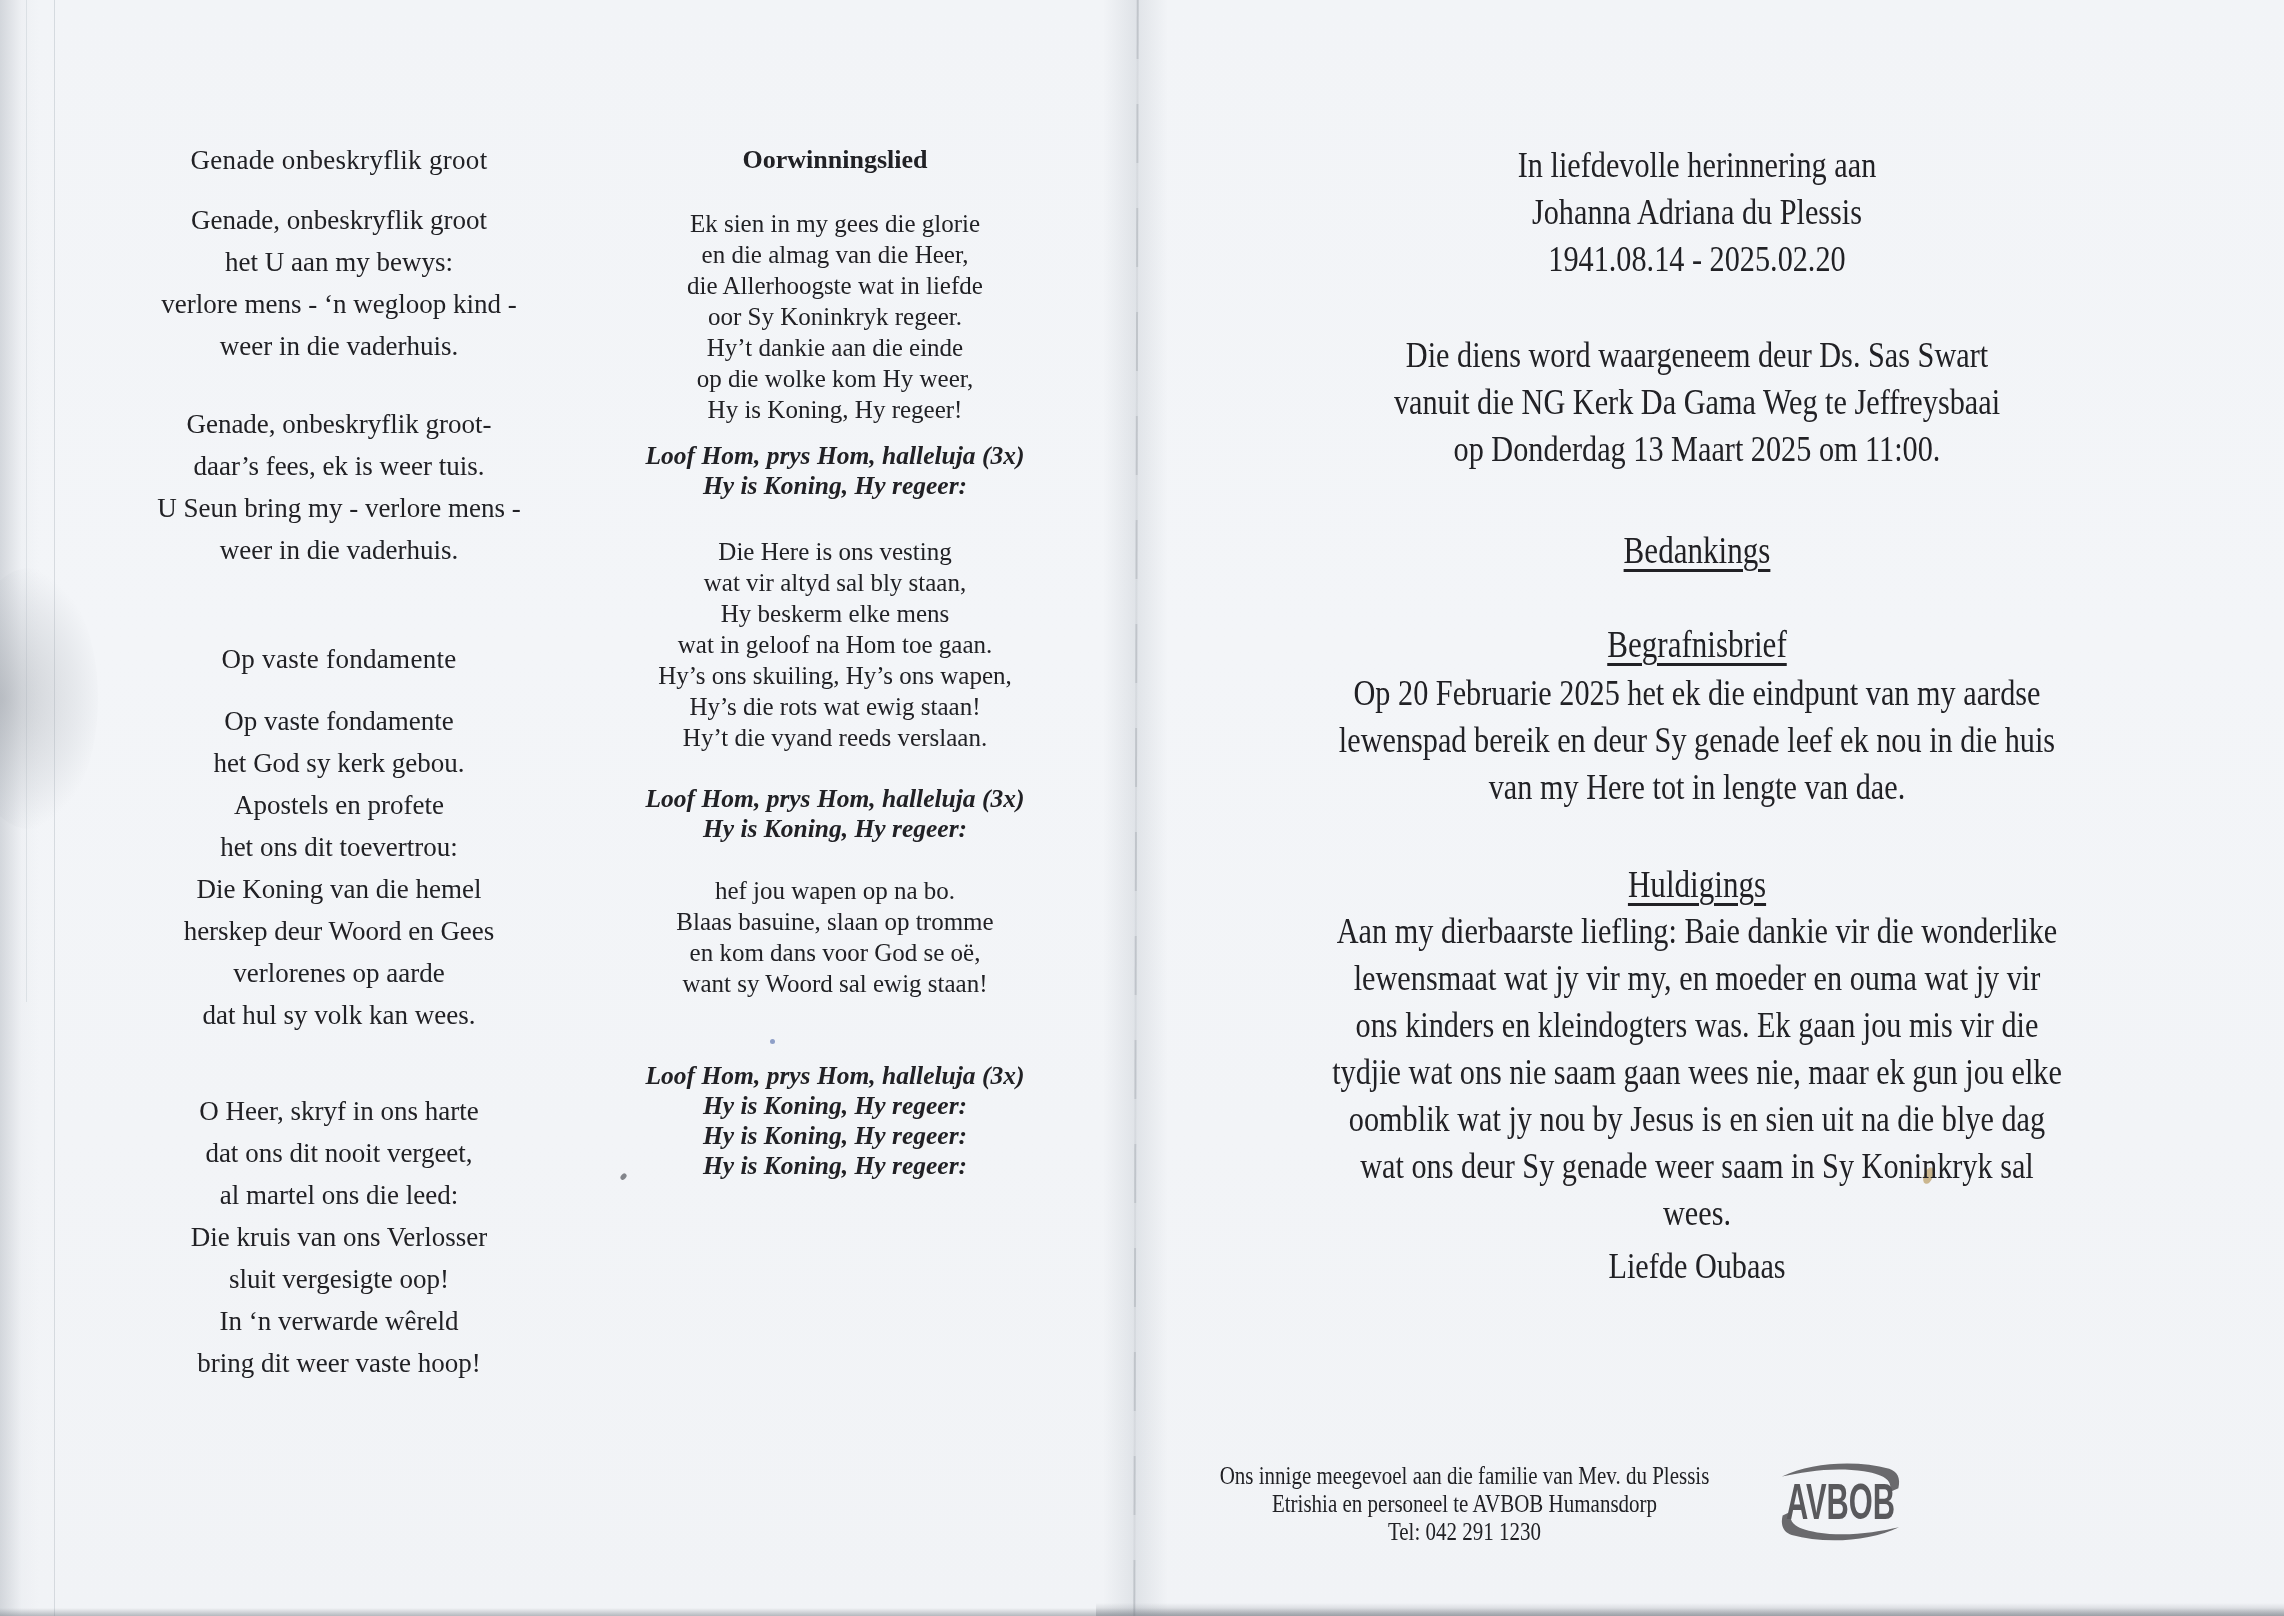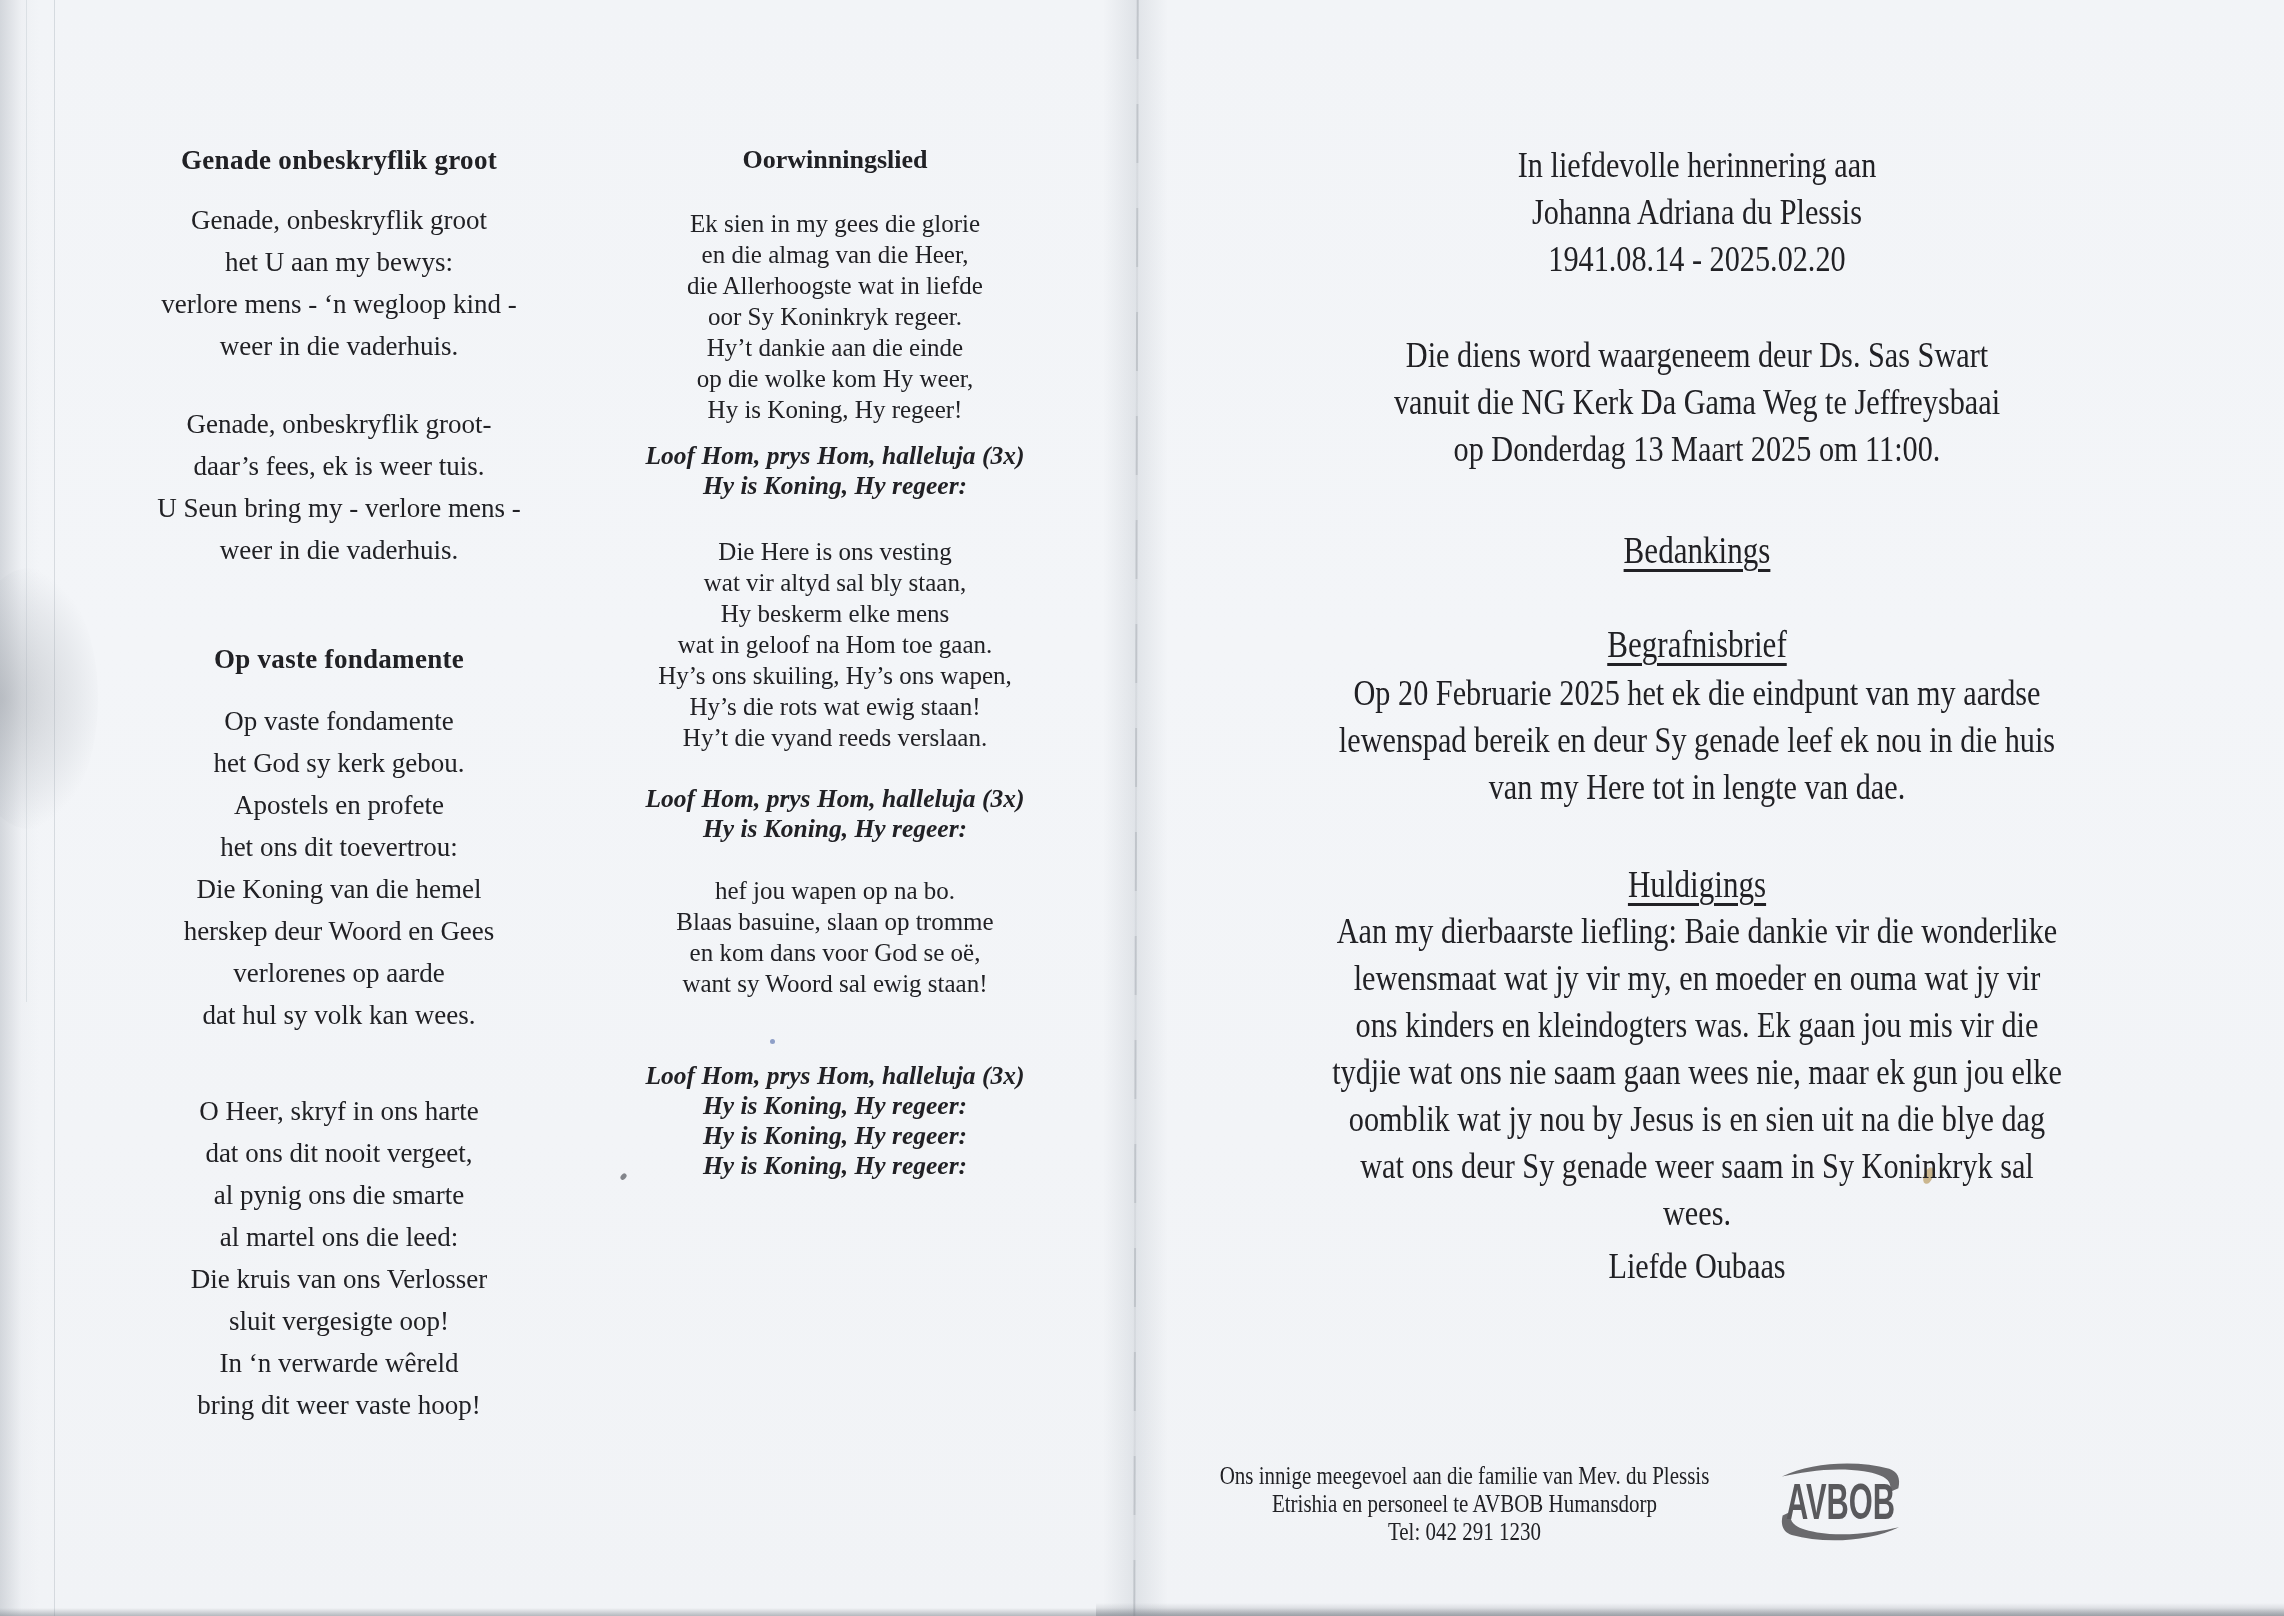--- a/index.html
+++ b/index.html
@@ -61,21 +61,21 @@
     background:rgba(60,90,160,.55); border-radius:50%;
   }
   
   .blk { position:absolute; text-align:center; white-space:nowrap; }
   .lcol { left:91px;  width:496px;  }
   .mcol { left:587px;  width:496px;  }
   .rcol { left:1201px; width:992px; }
   .ccol { left:1171px; width:587px;  }
 
   .lcol .line { font-size:27px; line-height:42px; }
-  .lcol.hymn-title { font-size:27px; font-weight:700; line-height:42px; letter-spacing:0.3px; }
+  .lcol.hymn-title { font-size:27px; font-weight:400; line-height:42px; letter-spacing:0.3px; }
 
   .mcol .line { font-size:25px; line-height:31px; }
   .mcol.hymn-title { font-size:26px; font-weight:700; line-height:34px; }
   .mcol.refrain .line { font-style:italic; font-weight:600; font-size:25.5px; line-height:30px; }
 
   .condensed { transform:scaleX(.84); transform-origin:50% 0; }
   .rcol .line { font-size:36px; line-height:47px; }
   .rcol.r-head { font-size:37px; line-height:47px; }
   .r-head span {
     text-decoration:underline;
@@ -124,21 +124,20 @@
       <div class="line">Apostels en profete</div>
       <div class="line">het ons dit toevertrou:</div>
       <div class="line">Die Koning van die hemel</div>
       <div class="line">herskep deur Woord en Gees</div>
       <div class="line">verlorenes op aarde</div>
       <div class="line">dat hul sy volk kan wees.</div>
     </div>
   <div class="blk lcol" style="top:1090px">
       <div class="line">O Heer, skryf in ons harte</div>
       <div class="line">dat ons dit nooit vergeet,</div>
-      <div class="line">al pynig ons die smarte</div>
       <div class="line">al martel ons die leed:</div>
       <div class="line">Die kruis van ons Verlosser</div>
       <div class="line">sluit vergesigte oop!</div>
       <div class="line">In ‘n verwarde wêreld</div>
       <div class="line">bring dit weer vaste hoop!</div>
     </div>
 
   <div class="blk mcol hymn-title" style="top:143px">Oorwinningslied</div>
   <div class="blk mcol" style="top:208px">
       <div class="line">Ek sien in my gees die glorie</div>

